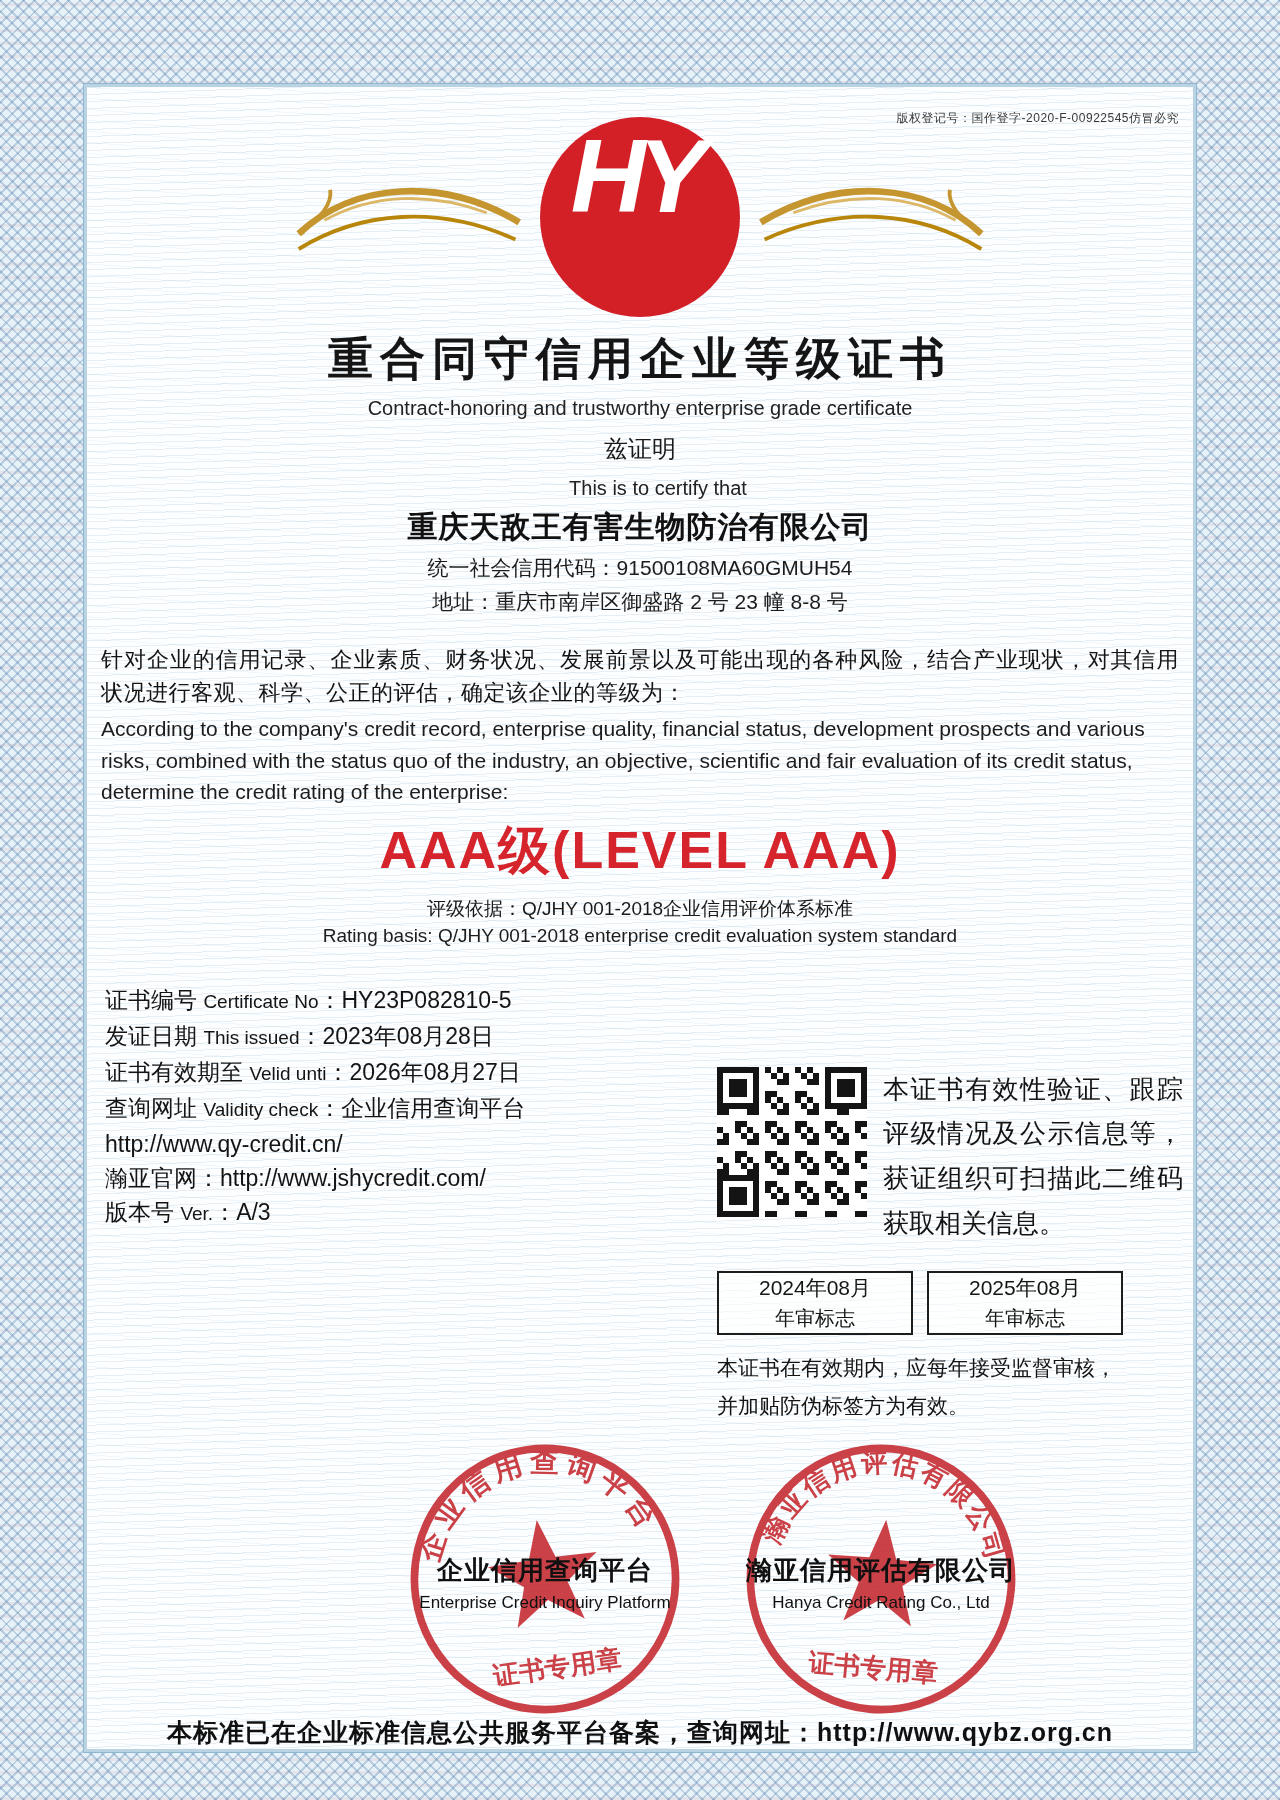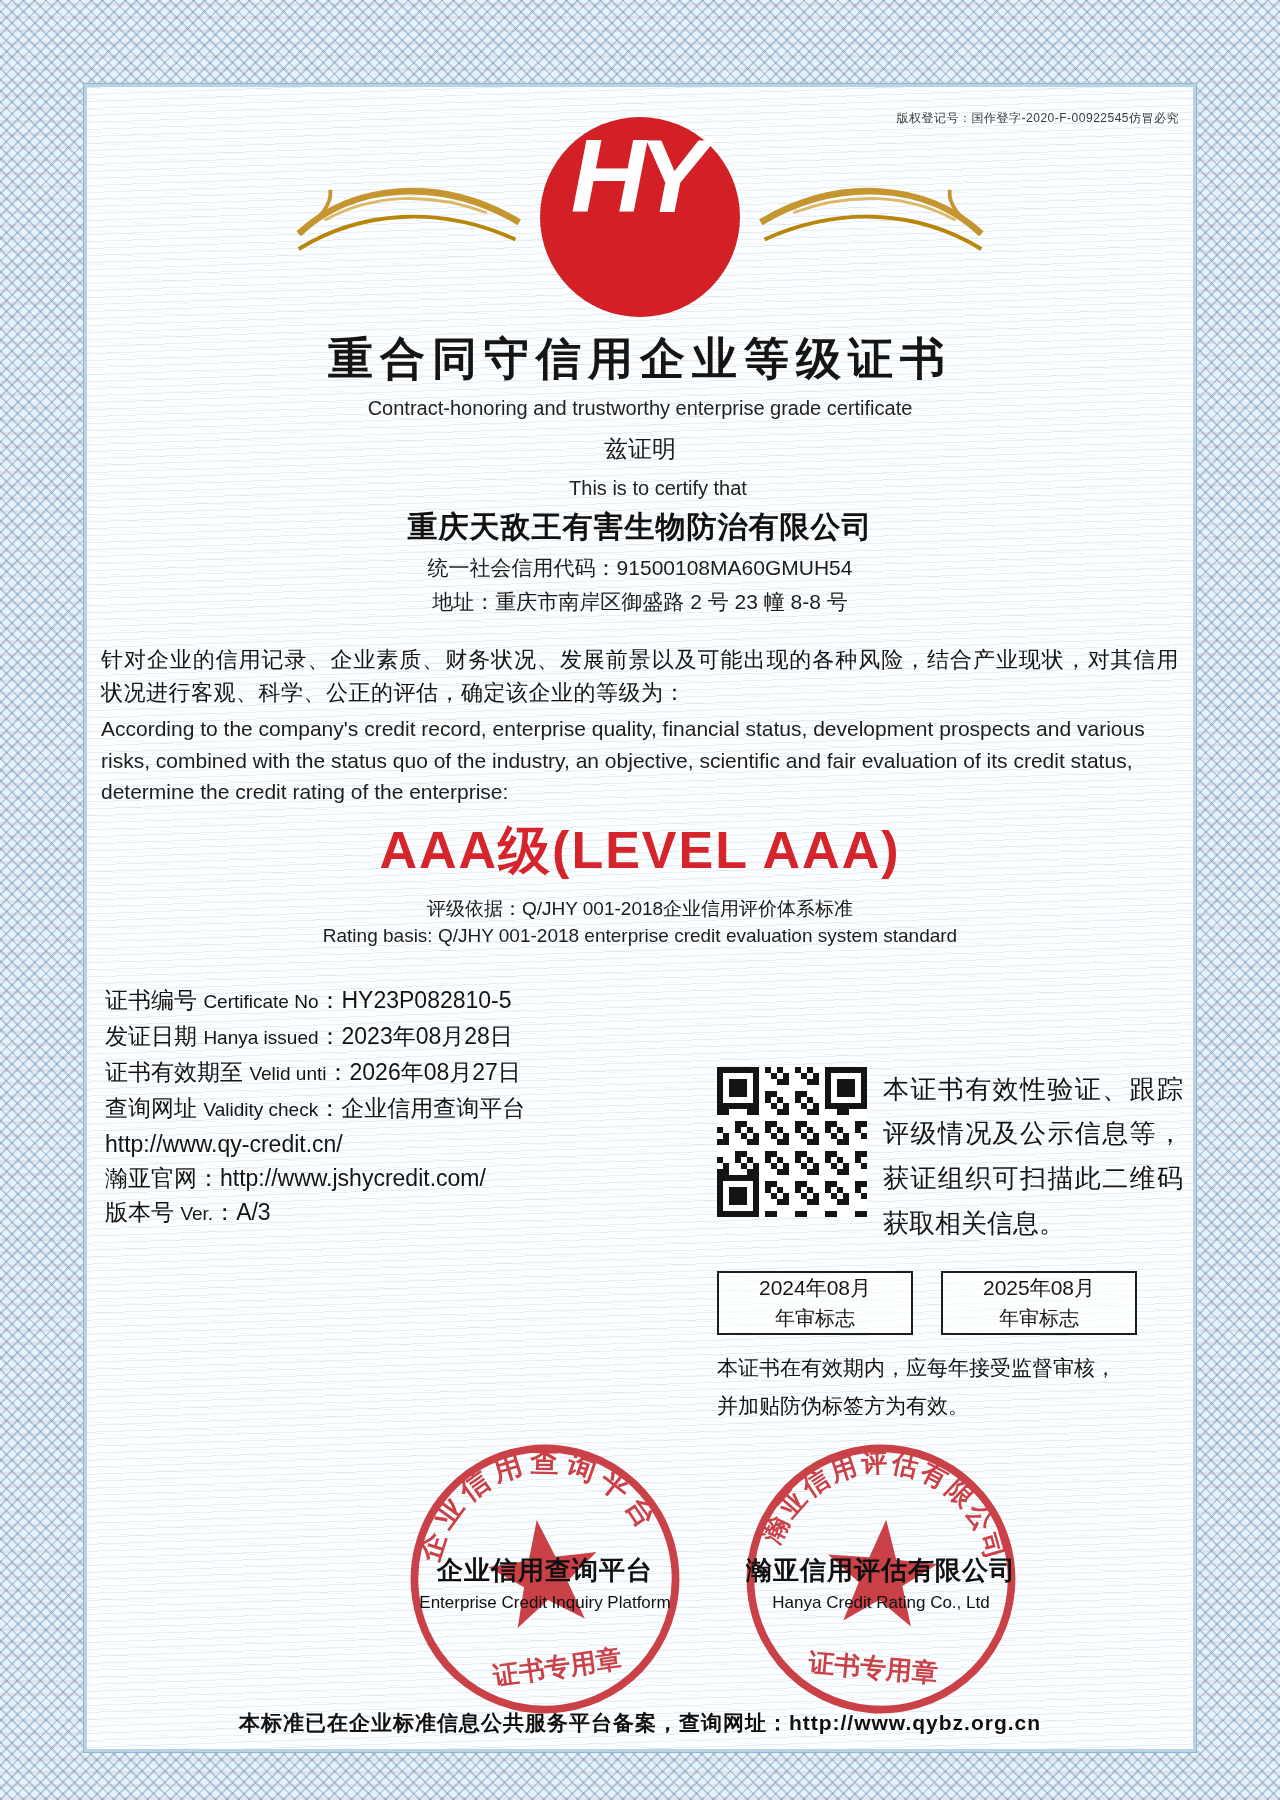--- a/index.html
+++ b/index.html
@@ -70,43 +70,43 @@
   .detail-section { display:flex; margin:36px 6px 0 18px; }
   .detail-left { width:612px; flex:0 0 auto; }
   .detail-row { font-size:23px; color:#141414; line-height:34px; white-space:nowrap; }
   .detail-row .lbl-en { font-size:19px; }
   .detail-right { flex:1; margin-top:84px; }
 
   .qr-row { display:flex; gap:16px; }
   .qr-box { width:150px; height:150px; flex:0 0 auto; background:#fff; }
   .qr-note { width:300px; font-size:26px; color:#141414; line-height:1.72; text-align:justify; }
 
-  .annual-row { display:flex; gap:28px; margin-top:26px; }
+  .annual-row { display:flex; gap:14px; margin-top:26px; }
   .annual-box {
     width:196px; height:64px; border:2px solid #1d1d1d; background:rgba(255,255,255,.6);
     display:flex; flex-direction:column; align-items:center; justify-content:center; gap:3px;
   }
   .annual-month { font-size:21px; color:#151515; }
   .annual-label { font-size:20px; color:#151515; }
 
   .annual-notice { margin-top:14px; width:420px; font-size:21px; color:#141414; line-height:1.8; }
 
   .stamps { position:relative; height:300px; margin-top:6px; }
   .stamp-svg { position:absolute; width:288px; height:288px; top:4px; opacity:.88; }
   .stamp-svg.left  { left:314px; transform:rotate(-8deg); }
   .stamp-svg.right { left:650px; transform:rotate(5deg); }
   .stamp-caption { position:absolute; width:410px; text-align:center; top:122px; z-index:3; }
   .stamp-caption.left { left:253px; }
   .stamp-caption.right { left:589px; }
   .stamp-caption .cap-cn { font-size:26px; font-weight:800; color:#101010; letter-spacing:1px; }
   .stamp-caption .cap-en { margin-top:5px; font-size:17px; color:#101010; }
 
   .footer-line {
-    position:absolute; bottom:12px; left:0; width:100%;
-    text-align:center; font-size:21px; font-weight:700; color:#101010; letter-spacing:1px;
+    position:absolute; bottom:0; left:0; width:100%;
+    text-align:center; font-size:25px; font-weight:700; color:#101010; letter-spacing:1px;
   }
 </style>
 </head>
 <body>
 
 <div class="page">
   <div class="inner">
 
     <div class="copyright">版权登记号：国作登字-2020-F-00922545仿冒必究</div>
 
@@ -149,21 +149,21 @@
 
     <div class="detail-section">
 
       <div class="detail-left">
         <div class="detail-row">
           <span>证书编号</span>
           <span class="lbl-en">Certificate No</span><span>：</span><span>HY23P082810-5</span>
         </div>
         <div class="detail-row">
           <span>发证日期</span>
-          <span class="lbl-en">Hanya issued</span><span>：</span><span>2023年08月28日</span>
+          <span class="lbl-en">This issued</span><span>：</span><span>2023年08月28日</span>
         </div>
         <div class="detail-row">
           <span>证书有效期至</span>
           <span class="lbl-en">Velid unti</span><span>：</span><span>2026年08月27日</span>
         </div>
         <div class="detail-row">
           <span>查询网址</span>
           <span class="lbl-en">Validity check</span><span>：</span><span>企业信用查询平台</span>
         </div>
         <div class="detail-row">

